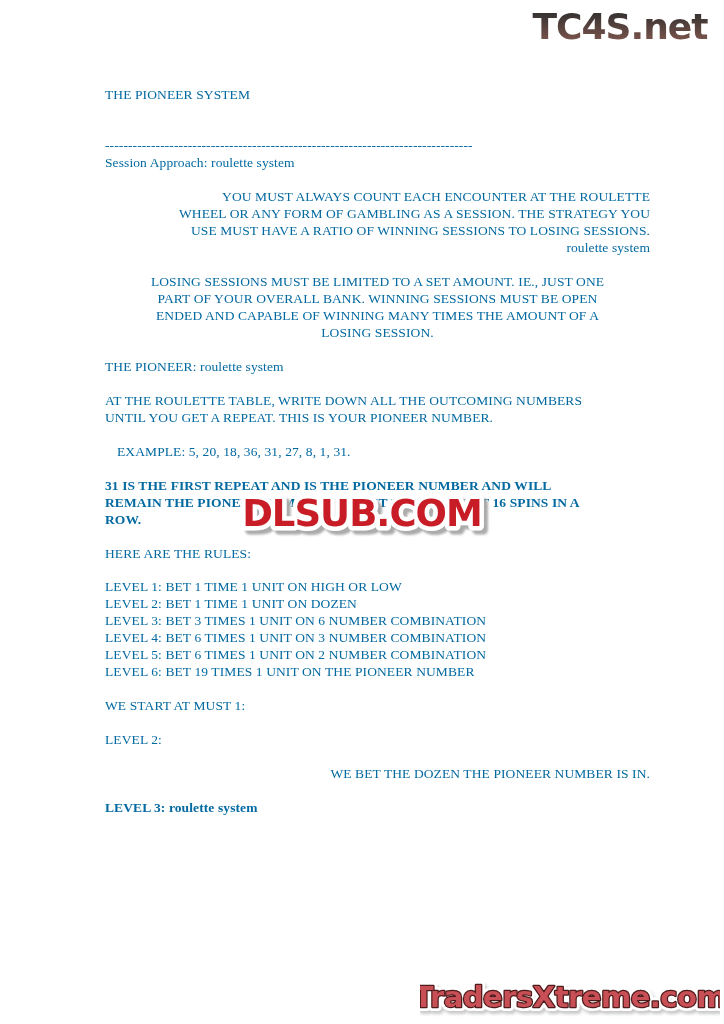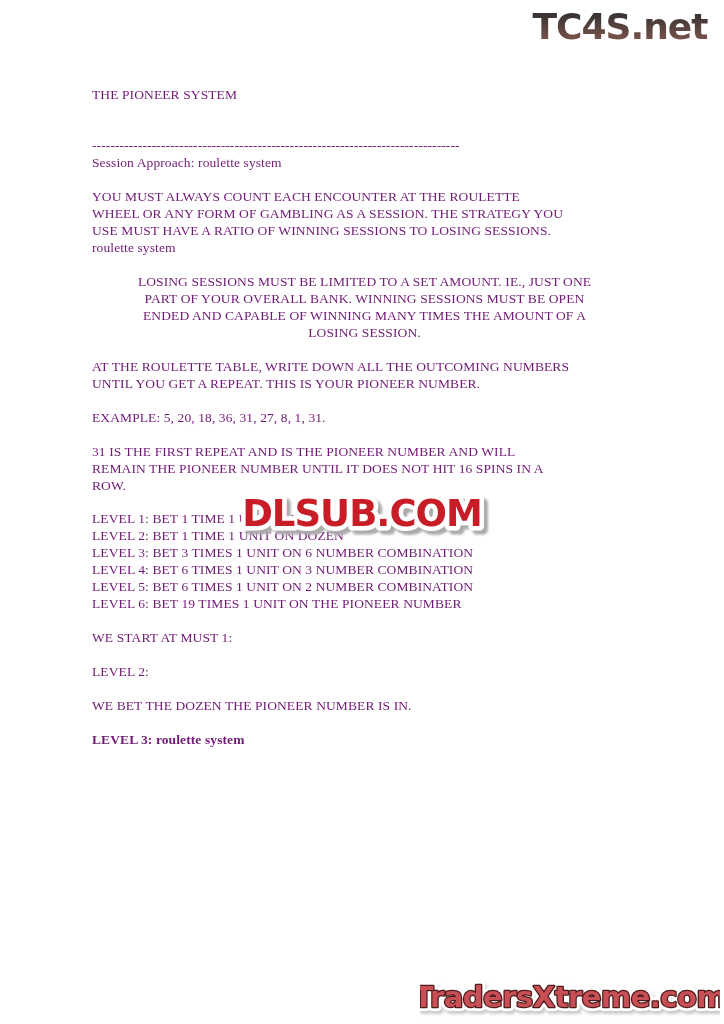--- a/index.html
+++ b/index.html
@@ -6,26 +6,26 @@
   body {
     width: 724px;
     height: 1024px;
     background: #ffffff;
     position: relative;
     overflow: hidden;
     font-family: "Liberation Serif", serif;
   }
   .doc {
     position: absolute;
-    left: 92px;
+    left: 105px;
     top: 86px;
     width: 545px;
     font-size: 13.5px;
     line-height: 17px;
-    color: #701a75;
+    color: #0369a1;
     letter-spacing: 0.1px;
   }
   .block {
     margin: 0;
     white-space: pre-line;
   }
   .logo-font {
     font-family: "DejaVu Sans", sans-serif;
     font-weight: bold;
   }
@@ -33,43 +33,45 @@
   .dlsub-logo  { position: absolute; left: 212px; top: 484px; }
   .traders-logo{ position: absolute; left: 420px; top: 974px; }
 </style>
 </head>
 <body>
 
 <div class="doc" id="doc-blocks">
     <p class="block" style="margin-top: 0px;">THE PIONEER SYSTEM</p>
     <p class="block" style="margin-top: 34px;">--------------------------------------------------------------------------------</p>
     <p class="block" style="margin-top: 0;">Session Approach: roulette system</p>
-    <p class="block" style="margin-top: 17px;">YOU MUST ALWAYS COUNT EACH ENCOUNTER AT THE ROULETTE
+    <p class="block" style="margin-top: 17px; text-align: right;">YOU MUST ALWAYS COUNT EACH ENCOUNTER AT THE ROULETTE
 WHEEL OR ANY FORM OF GAMBLING AS A SESSION. THE STRATEGY YOU
 USE MUST HAVE A RATIO OF WINNING SESSIONS TO LOSING SESSIONS.
 roulette system</p>
     <p class="block" style="margin-top: 17px; text-align: center;">LOSING SESSIONS MUST BE LIMITED TO A SET AMOUNT. IE., JUST ONE
 PART OF YOUR OVERALL BANK. WINNING SESSIONS MUST BE OPEN
 ENDED AND CAPABLE OF WINNING MANY TIMES THE AMOUNT OF A
 LOSING SESSION.</p>
+    <p class="block" style="margin-top: 17px;">THE PIONEER: roulette system</p>
     <p class="block" style="margin-top: 17px;">AT THE ROULETTE TABLE, WRITE DOWN ALL THE OUTCOMING NUMBERS
 UNTIL YOU GET A REPEAT. THIS IS YOUR PIONEER NUMBER.</p>
-    <p class="block" style="margin-top: 17px;">EXAMPLE: 5, 20, 18, 36, 31, 27, 8, 1, 31.</p>
-    <p class="block" style="margin-top: 17px;">31 IS THE FIRST REPEAT AND IS THE PIONEER NUMBER AND WILL
+    <p class="block" style="margin-top: 17px; margin-left: 12px;">EXAMPLE: 5, 20, 18, 36, 31, 27, 8, 1, 31.</p>
+    <p class="block" style="margin-top: 17px; font-weight: bold;">31 IS THE FIRST REPEAT AND IS THE PIONEER NUMBER AND WILL
 REMAIN THE PIONEER NUMBER UNTIL IT DOES NOT HIT 16 SPINS IN A
 ROW.</p>
+    <p class="block" style="margin-top: 17px;">HERE ARE THE RULES:</p>
     <p class="block" style="margin-top: 16px;">LEVEL 1: BET 1 TIME 1 UNIT ON HIGH OR LOW
 LEVEL 2: BET 1 TIME 1 UNIT ON DOZEN
 LEVEL 3: BET 3 TIMES 1 UNIT ON 6 NUMBER COMBINATION
 LEVEL 4: BET 6 TIMES 1 UNIT ON 3 NUMBER COMBINATION
 LEVEL 5: BET 6 TIMES 1 UNIT ON 2 NUMBER COMBINATION
 LEVEL 6: BET 19 TIMES 1 UNIT ON THE PIONEER NUMBER</p>
     <p class="block" style="margin-top: 17px;">WE START AT MUST 1:</p>
     <p class="block" style="margin-top: 17px;">LEVEL 2:</p>
-    <p class="block" style="margin-top: 17px;">WE BET THE DOZEN THE PIONEER NUMBER IS IN.</p>
+    <p class="block" style="margin-top: 17px; text-align: right;">WE BET THE DOZEN THE PIONEER NUMBER IS IN.</p>
     <p class="block" style="margin-top: 17px; font-weight: bold;">LEVEL 3: roulette system</p>
   </div>
 
 <svg class="tc4s-logo" width="200" height="48" viewBox="0 0 200 48" aria-hidden="true">
   <defs>
     <linearGradient id="tc4s-grad" x1="0" y1="0" x2="0" y2="1">
       <stop offset="0.1" stop-color="#2e2e2e"></stop>
       <stop offset="1" stop-color="#8a5c52"></stop>
     </linearGradient>
   </defs>

